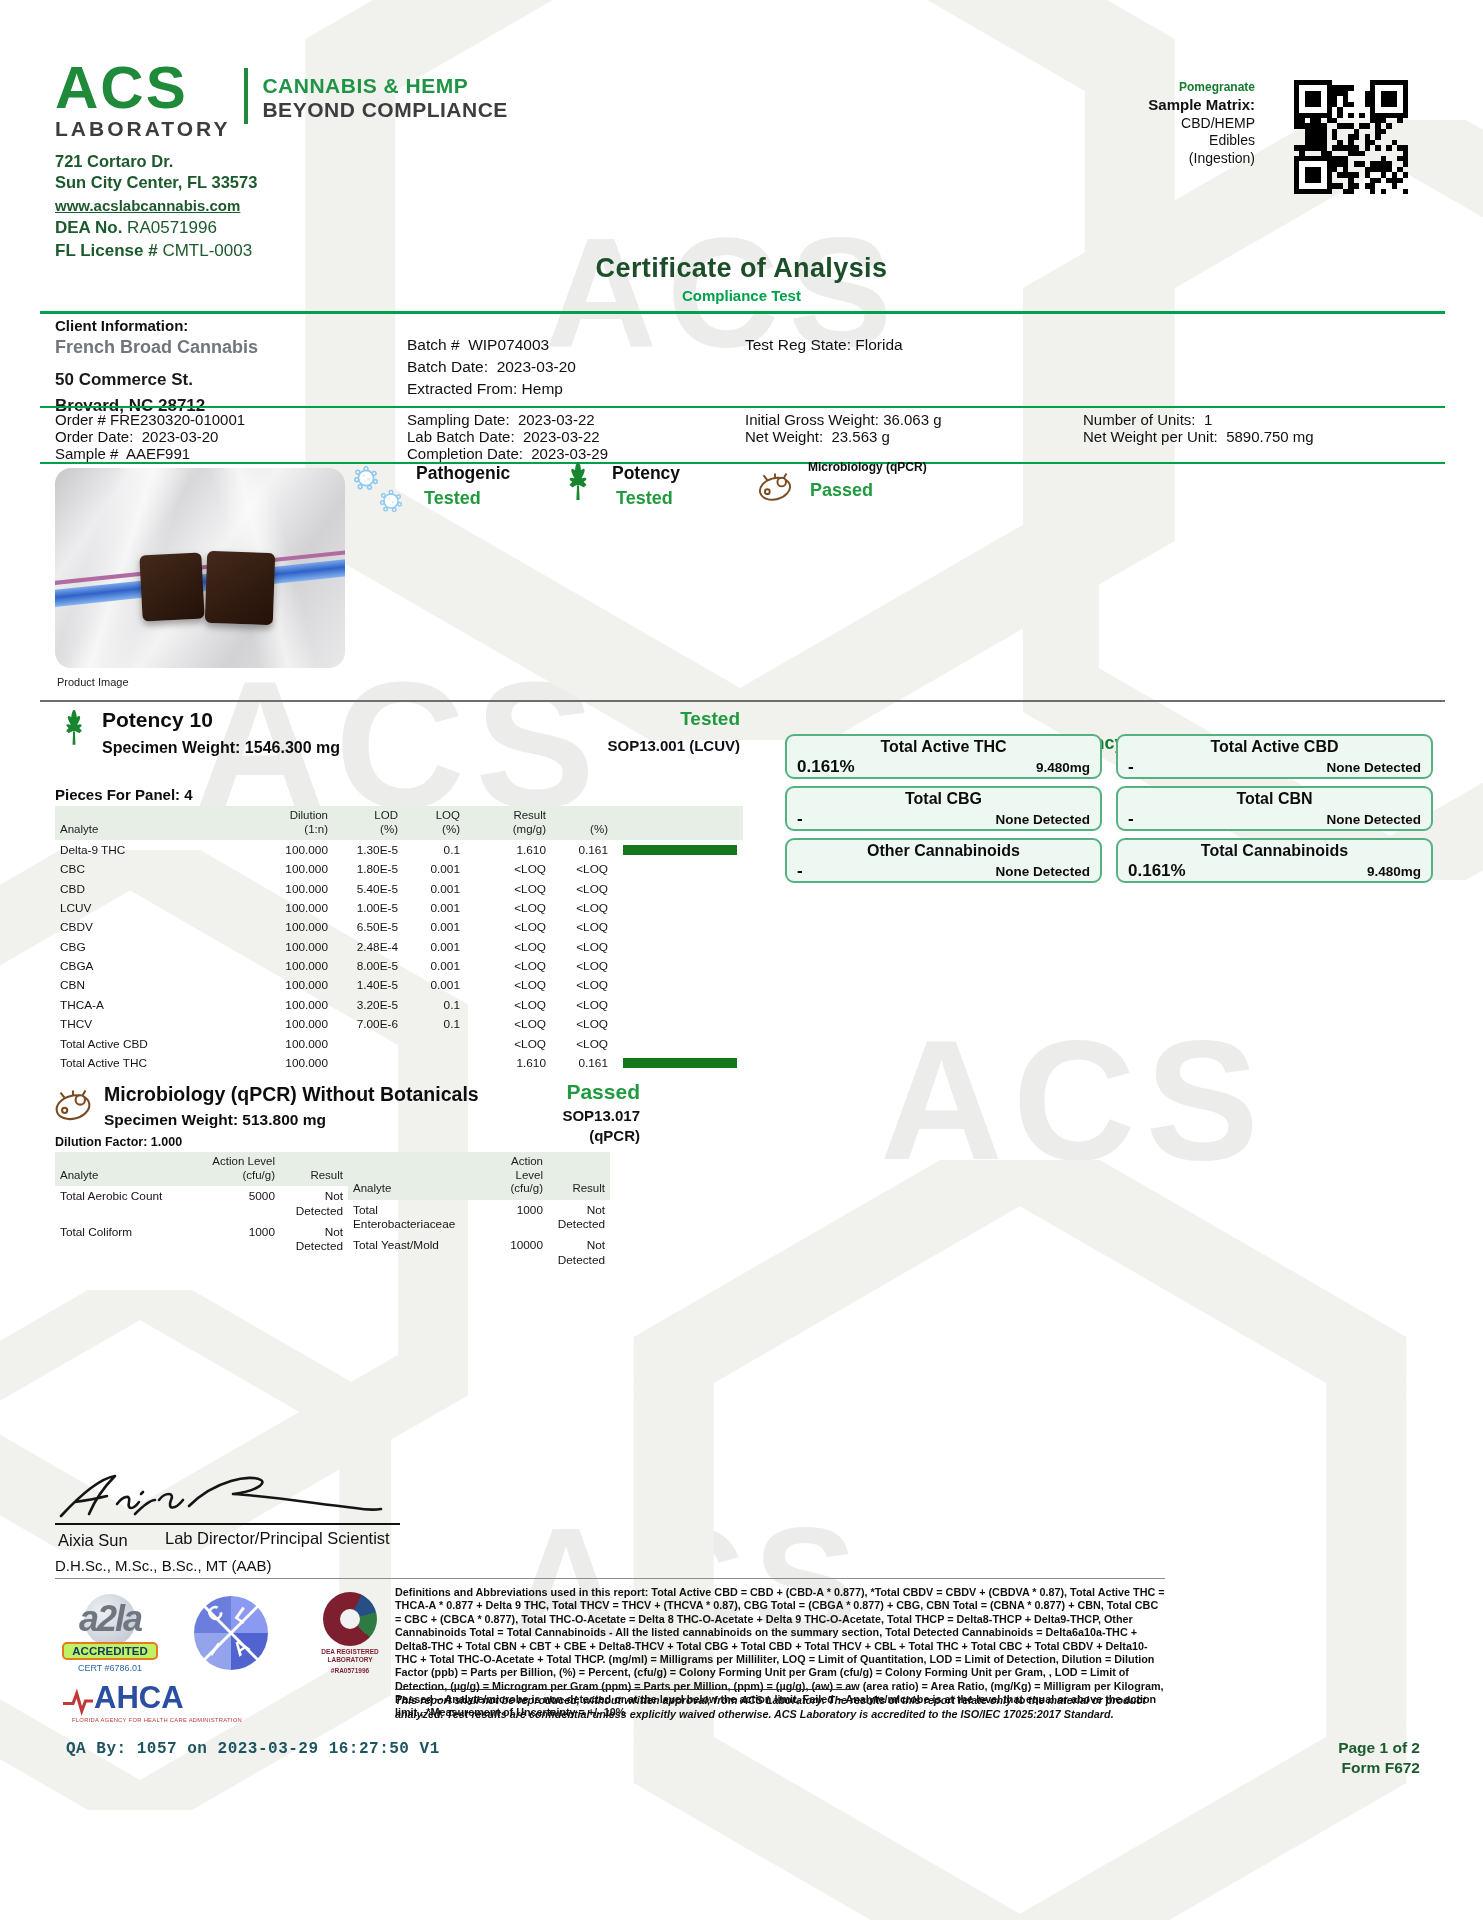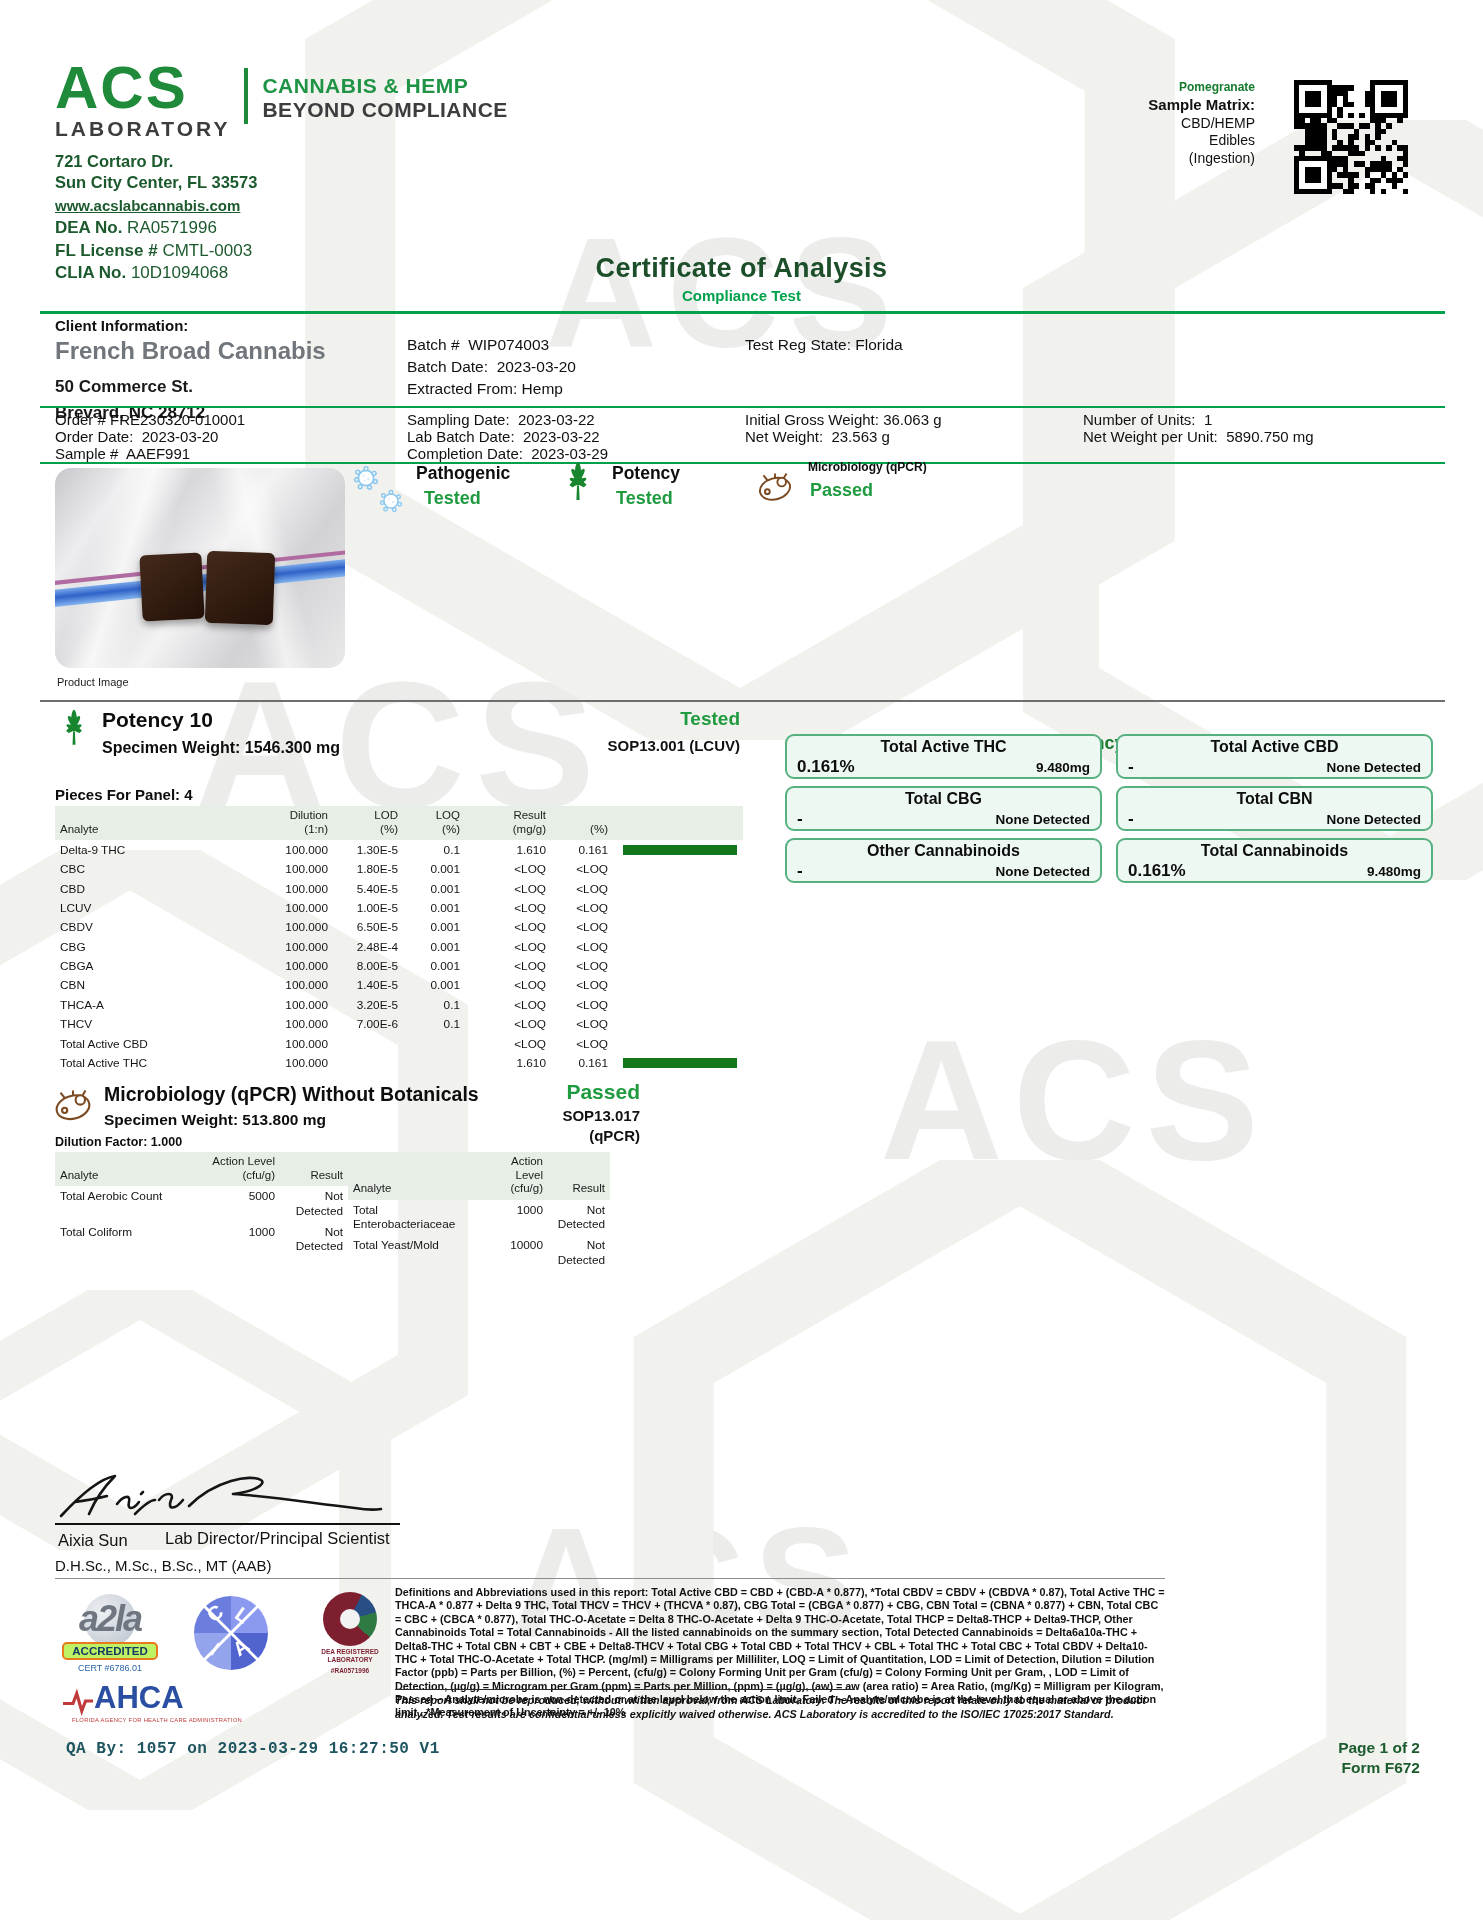--- a/index.html
+++ b/index.html
@@ -36,21 +36,21 @@
 
   
   .title-block { position:absolute; left:0; top:253px; width:100%; text-align:center; }
   .title-main { font-size:27px; font-weight:800; color:#1c4e2a; letter-spacing:.4px; }
   .title-sub { font-size:15px; font-weight:800; color:#00a14b; margin-top:3px; }
   .rule-green1 { position:absolute; left:40px; top:311px; width:1405px; border-top:3px solid #00a14b; }
 
   
   .client-col { position:absolute; left:55px; top:317px; }
   .client-label { font-size:15px; font-weight:800; color:#111; }
-  .client-name { font-size:24px; font-weight:700; color:#70767c; margin-top:3px; }
+  .client-name { font-size:18px; font-weight:700; color:#70767c; margin-top:3px; }
   .client-addr { font-size:17px; font-weight:700; color:#191919; margin-top:9px; line-height:1.5; }
   .info-col { position:absolute; top:334px; }
   .batch-col { left:407px; }
   .state-col { left:745px; }
   .info-line { font-size:15.5px; line-height:1.42; color:#111; }
   .info-label { font-weight:400; }
   .info-value { font-weight:400; }
 
   
   .order-band { position:absolute; left:40px; top:406px; width:1405px; height:58px; border-top:2.5px solid #00a14b; border-bottom:2.5px solid #00a14b; }
@@ -198,21 +198,20 @@
         <div class="tagline2">BEYOND COMPLIANCE</div>
       </div>
     </div>
     <div class="addr">
       <div>721 Cortaro Dr.</div>
       <div>Sun City Center, FL 33573</div>
     </div>
     <a class="website">www.acslabcannabis.com</a>
     <div class="reg-line"><span class="reg-label">DEA No.</span> <span class="reg-value">RA0571996</span></div>
     <div class="reg-line"><span class="reg-label">FL License #</span> <span class="reg-value">CMTL-0003</span></div>
-    <div class="reg-line"><span class="reg-label">CLIA No.</span> <span class="reg-value">10D1094068</span></div>
   </div>
 
   <div class="sample-block">
     <div class="sample-name">Pomegranate</div>
     <div class="sample-matrix-label">Sample Matrix:</div>
     <div class="sample-line">CBD/HEMP</div>
     <div class="sample-line">Edibles</div>
     <div class="sample-line">(Ingestion)</div>
   </div>
   <div class="qr"><svg viewBox="0 0 21 21">

